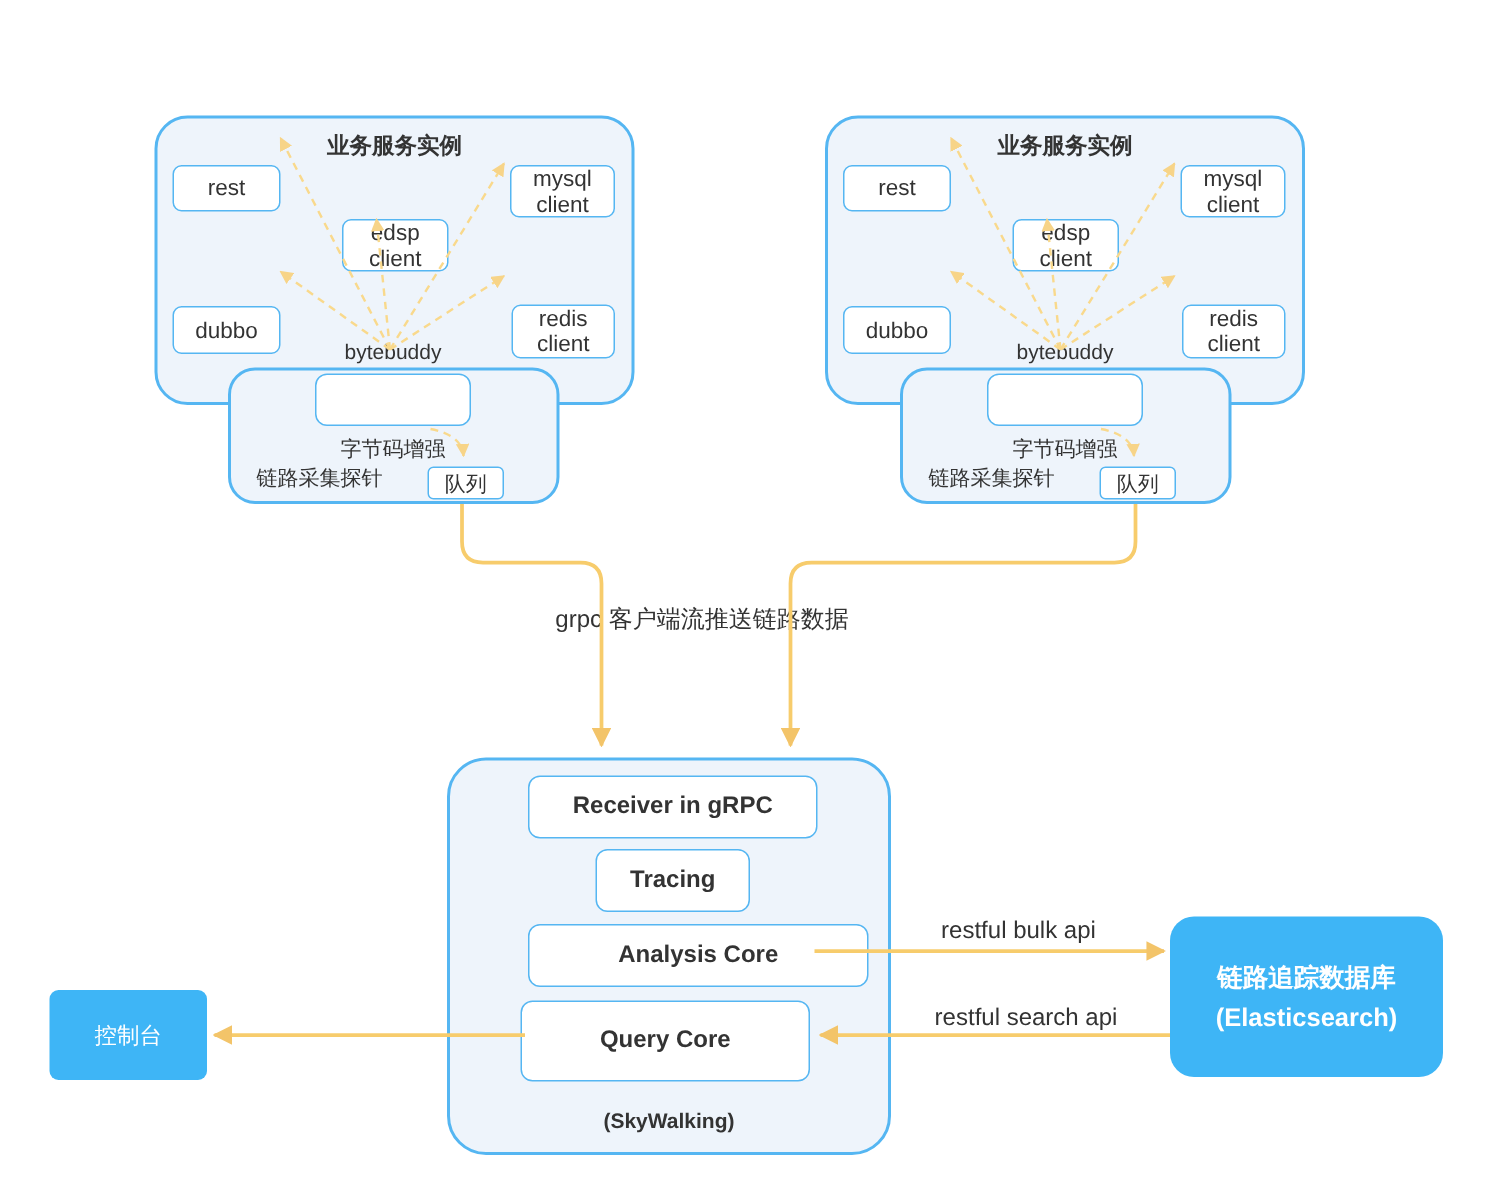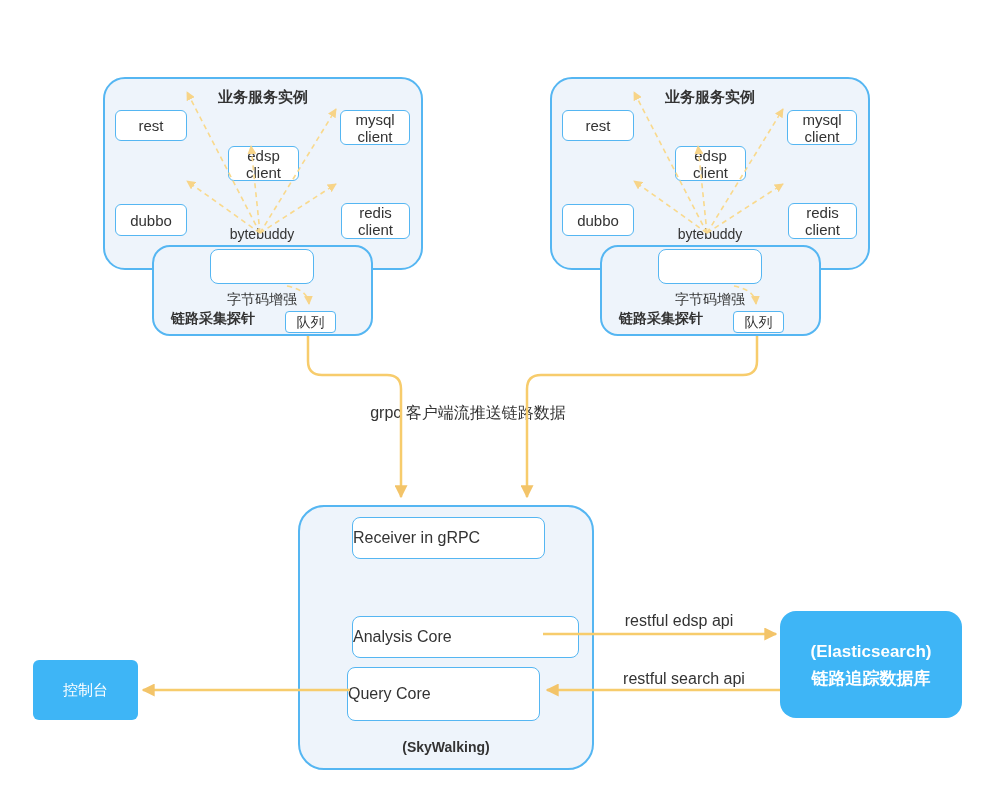--- a/index.html
+++ b/index.html
@@ -20,29 +20,29 @@
     font-size:15px; font-weight:bold; color:#333;
   }
   .node {
     position:absolute; background:#ffffff; border:1.6px solid #55b6f2; border-radius:6px;
     box-sizing:border-box; display:flex; flex-direction:column; align-items:center;
     justify-content:center; font-size:15px; line-height:17px; text-align:left; color:#333;
   }
   .node .ln { display:block; }
 
   .probe-label {
-    position:absolute; font-size:14px; font-weight:bold; color:#333; line-height:18px;
+    position:absolute; font-size:14px; font-weight:normal; color:#333; line-height:18px;
   }
   .queue { border-radius:4px; font-size:14px; }
   .bytebuddy { border-radius:8px; font-size:14px; line-height:17px;gap:48px; }
 
   .module {
     position:absolute; background:#ffffff; border:1.6px solid #55b6f2; border-radius:8px;
-    box-sizing:border-box; display:flex; align-items:center; justify-content:flex-start;
-    font-size:16px; color:#333;
+    box-sizing:border-box; display:flex; align-items:center; justify-content:center;
+    font-size:16px; color:#333;font-weight:bold;
   }
   .sky-label {
     position:absolute; bottom:12px; left:0; right:0; text-align:center;
     font-size:14px; font-weight:bold; line-height:17px; color:#333;
   }
 
   .bluebox {
     position:absolute; background:#3eb5f6; color:#ffffff; display:flex; flex-direction:column;
     align-items:center; justify-content:center; text-align:center; box-sizing:border-box;
   }
@@ -129,41 +129,44 @@
       <span class="ln">队列</span>
     </div>
   </section>
 
   <div class="edge-label grpc-label">grpc 客户端流推送链路数据</div>
 
   <section class="container sky">
     <div class="module" style="left:52px; top:10px; width:193px; height:42px;">
       <span>Receiver in gRPC</span>
     </div>
+    <div class="module" style="left:97px; top:59px; width:103px; height:42px;">
+      <span>Tracing</span>
+    </div>
     <div class="module" style="left:52px; top:109px; width:227px; height:42px;">
       <span>Analysis Core</span>
     </div>
     <div class="module" style="left:47px; top:160px; width:193px; height:54px;">
       <span>Query Core</span>
     </div>
     <div class="sky-label">
       <span class="ln" style="display:block">(SkyWalking)</span>
     </div>
   </section>
 
   <div class="bluebox es">
+    <span>链路追踪数据库</span>
     <span>(Elasticsearch)</span>
-    <span>链路追踪数据库</span>
   </div>
 
   <div class="bluebox console">
     <span>控制台</span>
   </div>
 
-  <div class="edge-label bulk-label">restful edsp api</div>
+  <div class="edge-label bulk-label">restful bulk api</div>
   <div class="edge-label search-label">restful search api</div>
 
   <svg class="wires" width="1000" height="793" viewBox="0 0 1000 793">
     <defs>
       <marker id="ah" viewBox="0 0 10 10" refX="9" refY="5" markerWidth="13" markerHeight="13" markerUnits="userSpaceOnUse" orient="auto-start-reverse">
         <path d="M0,0 L10,5 L0,10 Z" fill="#f3c469"></path>
       </marker>
       <marker id="ahs" viewBox="0 0 10 10" refX="9" refY="5" markerWidth="9" markerHeight="9" markerUnits="userSpaceOnUse" orient="auto-start-reverse">
         <path d="M0,0 L10,5 L0,10 Z" fill="#f7d488"></path>
       </marker>

